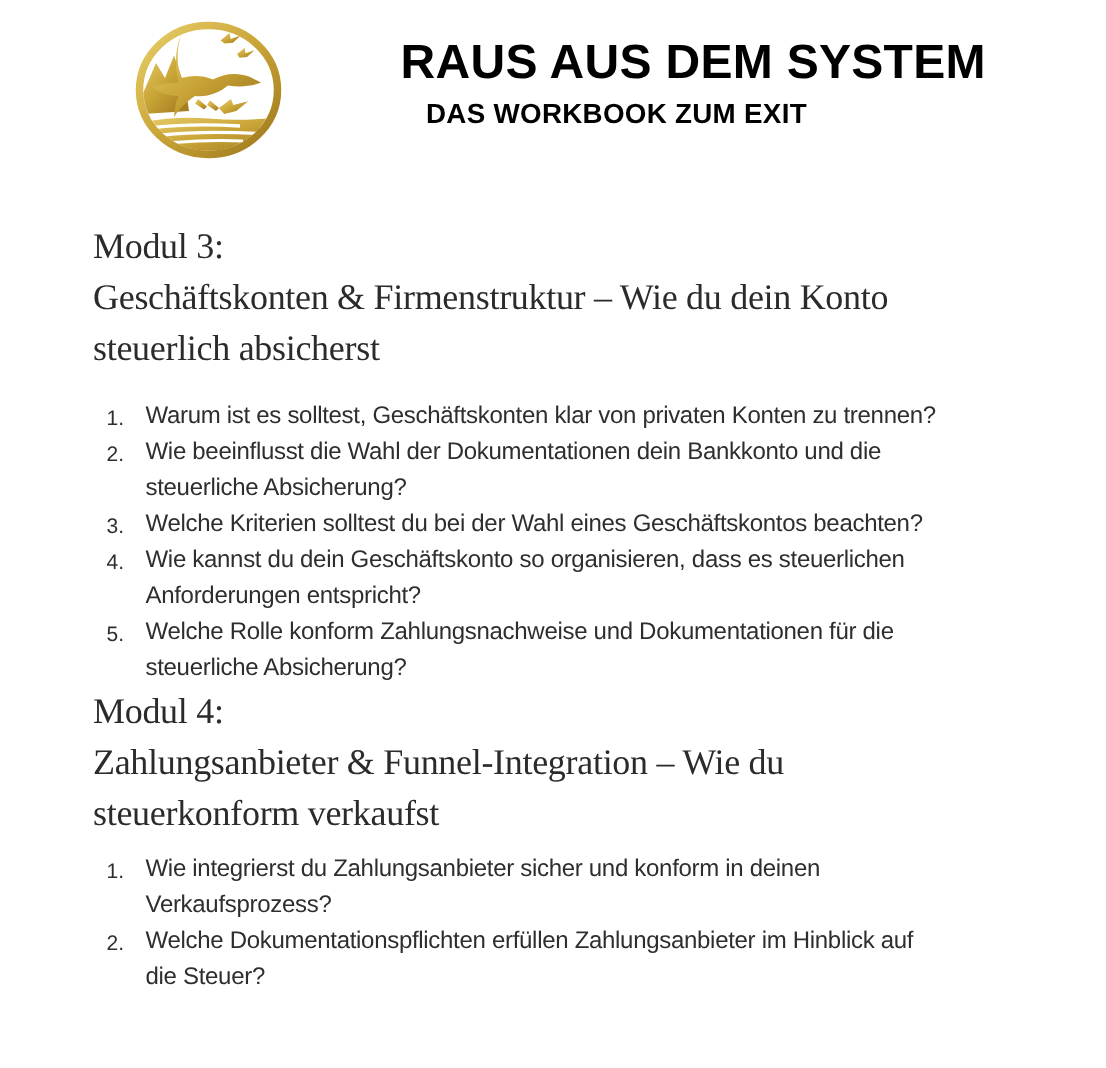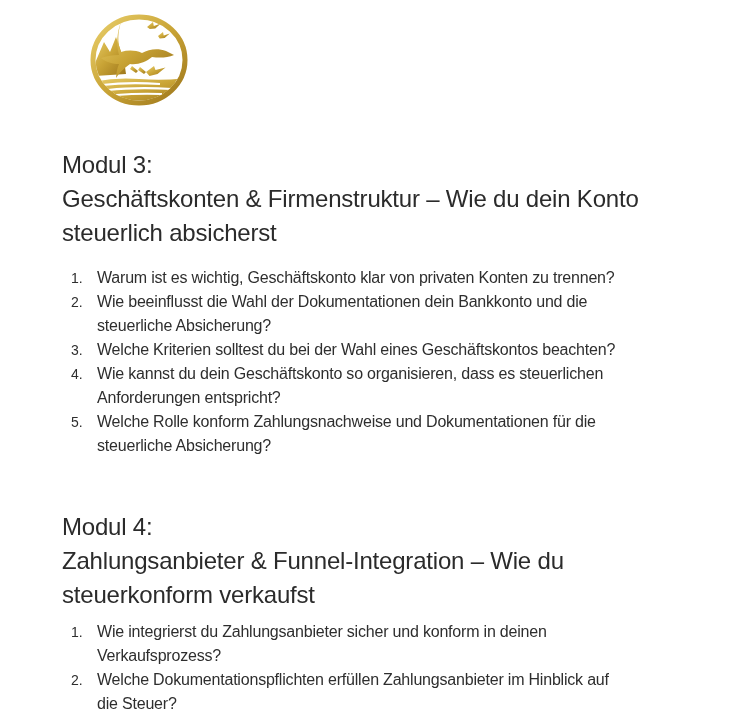--- a/index.html
+++ b/index.html
@@ -47,25 +47,26 @@
     width: 652px;
   }
   .module-heading {
     margin: 0;
     font-size: 24px;
     font-weight: 400;
     line-height: 34px;
     color: #2b2b2b;
     white-space: pre-line;
     letter-spacing: -0.2px;
+    font-family: Liberation Serif, serif;
   }
   .question-list {
     margin: 16px 0 0 0;
   }
-  .module-section.second .module-heading { margin-top: 52px; }
+  .module-section.second .module-heading { }
   .module-section.second .question-list { margin-top: 8px; }
   .question-row {
     display: flex;
     align-items: flex-start;
   }
   .question-number {
     box-sizing: border-box;
     width: 35px;
     padding-left: 9px;
     flex: 0 0 35px;
@@ -127,32 +128,34 @@
 
       <path d="M59 15 l6 -5 l0.8 4 l7 -2.5 l-5.5 5 l-5.5 0.5 z" fill="url(#goldGrad)"></path>
       <path d="M70 24 l5 -4 l0.7 3.5 l6 -2 l-5 4.5 l-5 0.5 z" fill="url(#goldGrad)"></path>
 
       <path d="M58 60 l8 -6 l1.5 4 l10 -2.5 l-8 6.5 l-8 2 z" fill="url(#goldGrad)"></path>
     </g>
   </svg>
 </div>
 
 <div class="header-text">
+  <div class="page-title">RAUS AUS DEM SYSTEM</div>
+  <div class="page-subtitle">DAS WORKBOOK ZUM EXIT</div>
 </div>
 
 <div class="content">
 
   <section class="module-section first">
     <h2 class="module-heading">Modul 3:
 Geschäftskonten &amp; Firmenstruktur – Wie du dein Konto
 steuerlich absicherst</h2>
     <div class="question-list">
       <div class="question-row">
         <div class="question-number">1.</div>
-        <div class="question-text">Warum ist es wichtig, Geschäftskonto klar von privaten Konten zu trennen?</div>
+        <div class="question-text">Warum ist es solltest, Geschäftskonten klar von privaten Konten zu trennen?</div>
       </div>
       <div class="question-row">
         <div class="question-number">2.</div>
         <div class="question-text">Wie beeinflusst die Wahl der Dokumentationen dein Bankkonto und die
 steuerliche Absicherung?</div>
       </div>
       <div class="question-row">
         <div class="question-number">3.</div>
         <div class="question-text">Welche Kriterien solltest du bei der Wahl eines Geschäftskontos beachten?</div>
       </div>

